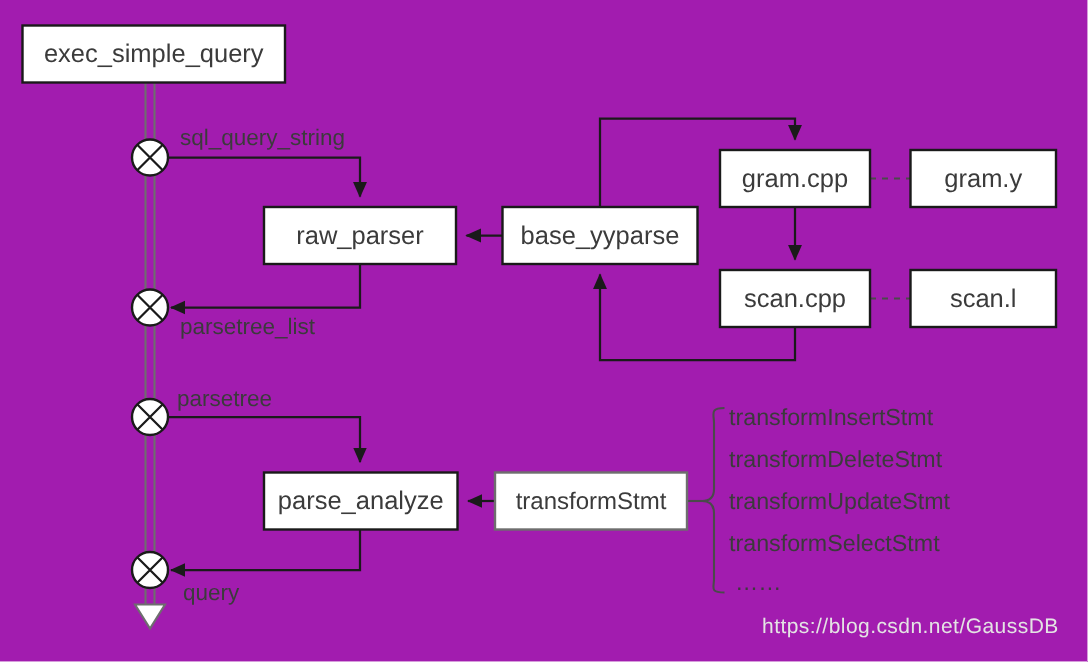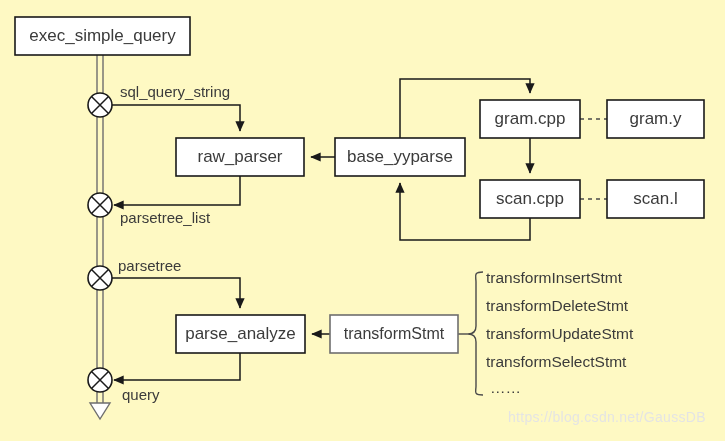--- a/index.html
+++ b/index.html
@@ -7,21 +7,21 @@
     padding: 0;
     background: #ffffff;
   }
   body {
     font-family: "Liberation Sans", sans-serif;
   }
   #diagram-root {
     position: relative;
     width: 725px;
     height: 441px;
-    background: #fef9c3;
+    background: #a21caf;
     overflow: hidden;
   }
   svg#flow-svg {
     display: block;
     width: 725px;
     height: 441px;
   }
   .box-rect {
     fill: #ffffff;
     stroke: #1a1a1a;

